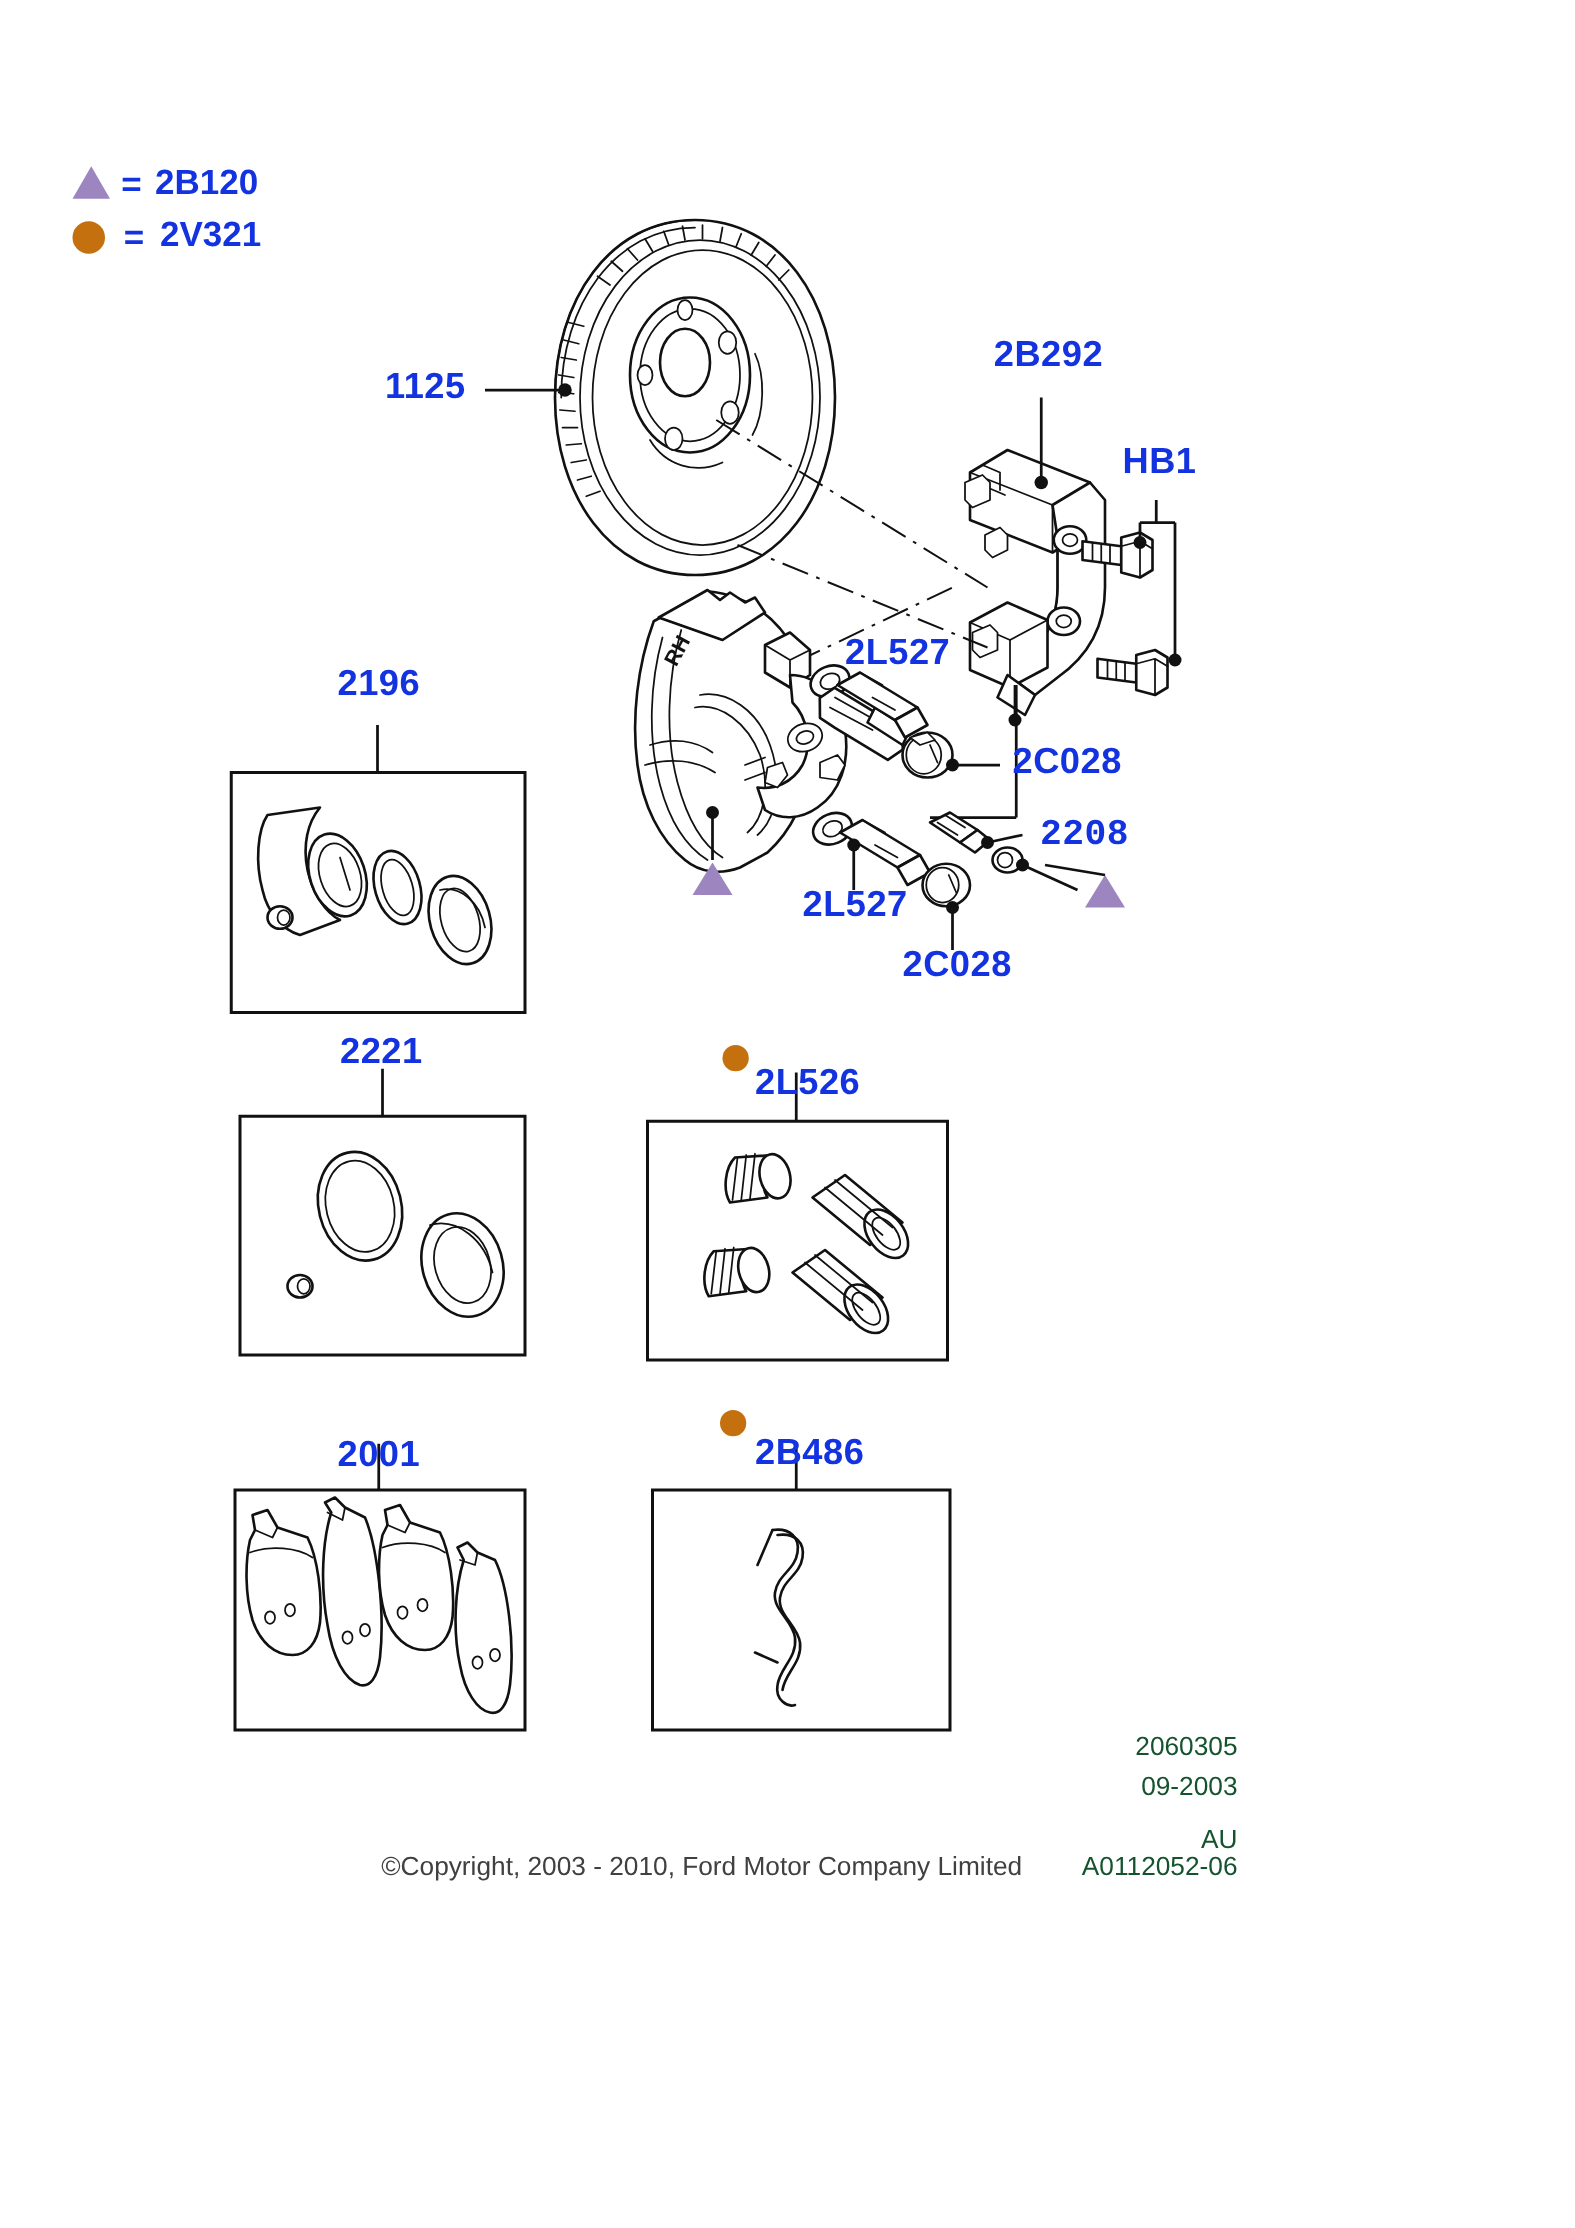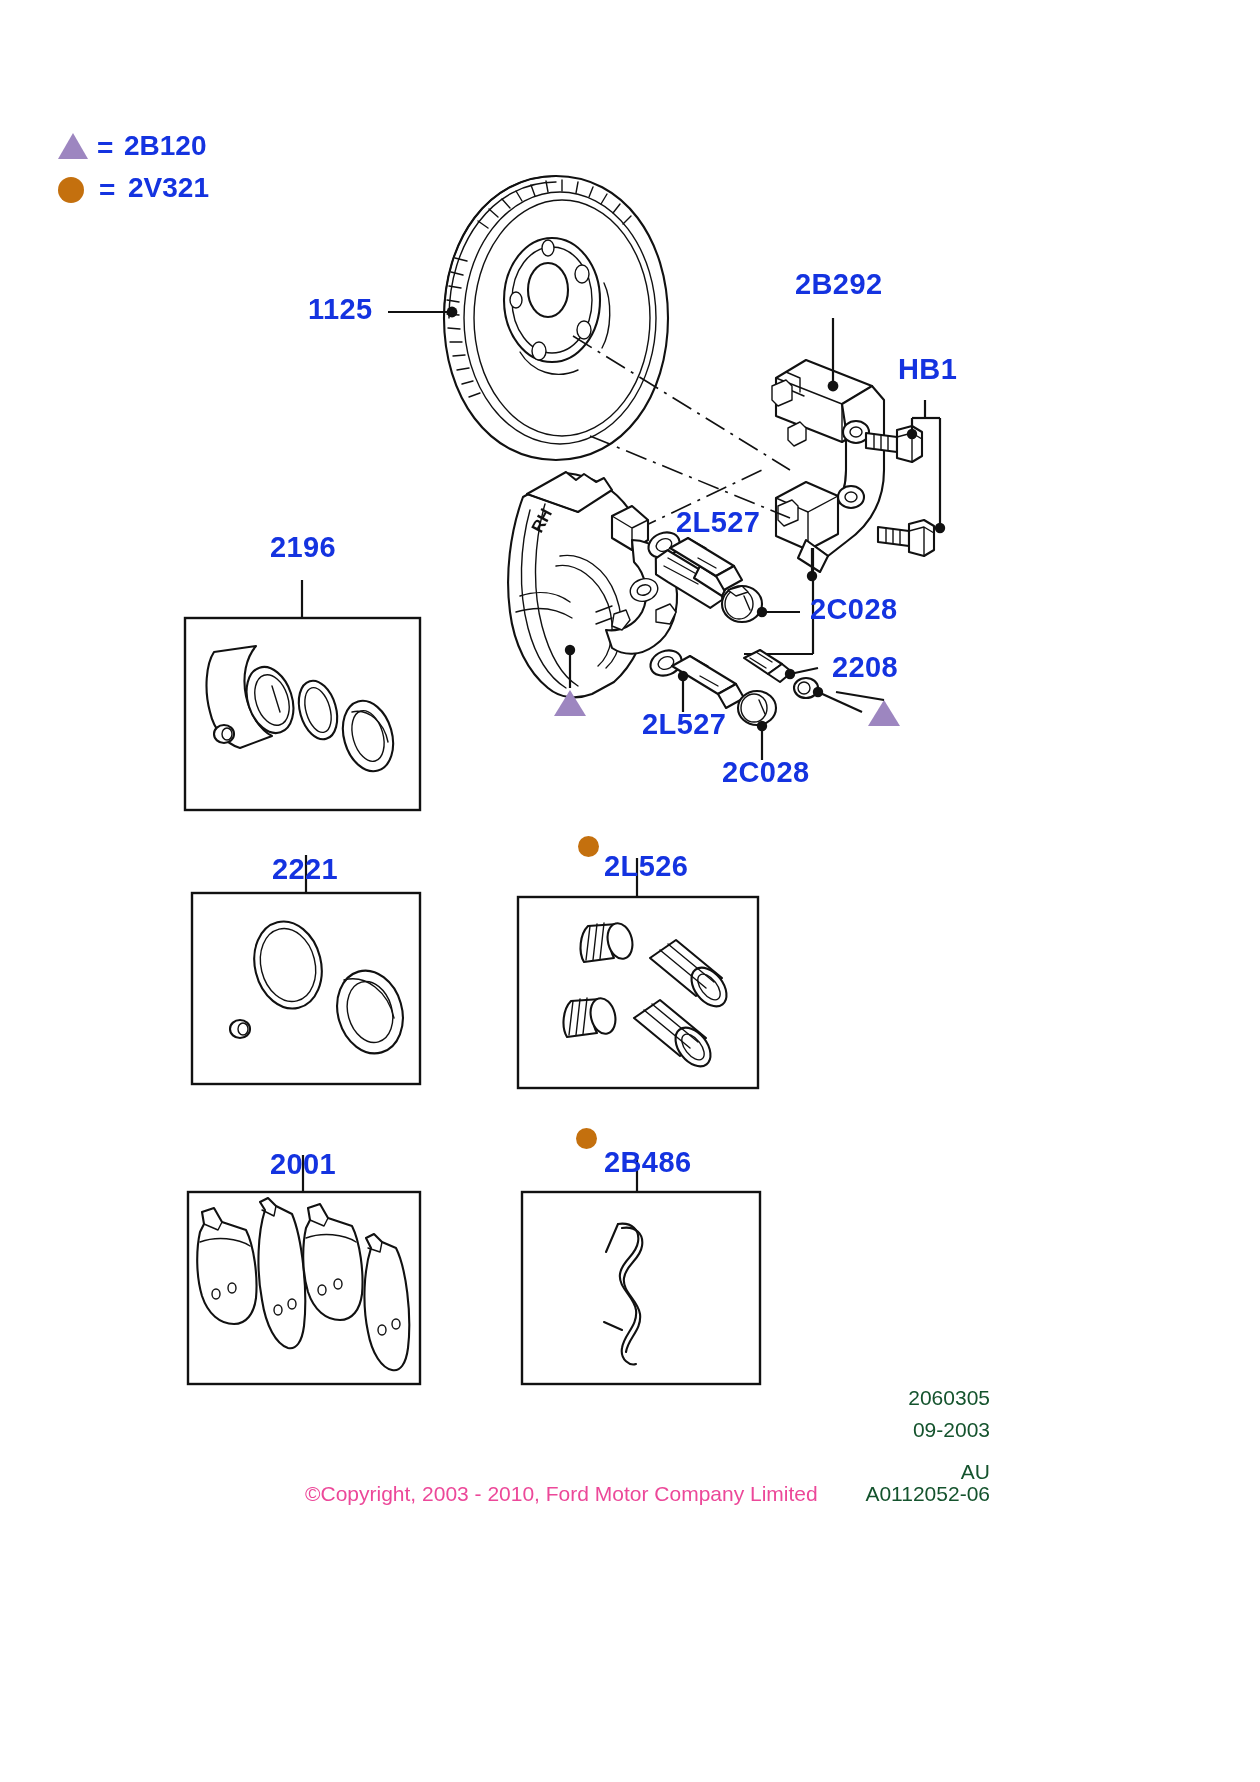--- a/index.html
+++ b/index.html
@@ -15,21 +15,21 @@
     white-space:nowrap;line-height:1;
   }
   .lbl.big{font-size:29px;letter-spacing:.4px;}
   .lbl.legend{font-size:28px;}
   .marker-tri{
     position:absolute;width:0;height:0;
     border-left:15px solid transparent;border-right:15px solid transparent;
   }
   .marker-dot{position:absolute;border-radius:50%;}
   .foot{
-    position:absolute;color:#ec4899;font-size:21px;
+    position:absolute;color:#404040;font-size:21px;
     font-family:"Liberation Sans", sans-serif;white-space:nowrap;
   }
   .meta{
     position:absolute;color:#14532d;font-size:21px;
     font-family:"Liberation Sans", sans-serif;
     white-space:nowrap;text-align:right;
   }
 </style>
 </head>
 <body>
@@ -409,29 +409,29 @@
 <div class="lbl big" style="left:308px;top:295px;">1125</div>
 
 <div class="lbl big" style="left:795px;top:270px;text-align:center;">2B292</div>
 
 <div class="lbl big" style="left:898px;top:355px;text-align:center;">HB1</div>
 
 <div class="lbl big" style="left:676px;top:508px;">2L527</div>
 
 <div class="lbl big" style="left:810px;top:595px;">2C028</div>
 
-<div class="lbl big" style="left:832px;top:653px;">2208</div>
+<div class="lbl big" style="left:832px;top:653px;font-family:Liberation Mono, monospace;">2208</div>
 
 <div class="lbl big" style="left:642px;top:710px;">2L527</div>
 
 <div class="lbl big" style="left:722px;top:758px;">2C028</div>
 
 <div class="lbl big" style="left:270px;top:533px;">2196</div>
 
-<div class="lbl big" style="left:272px;top:827px;margin-top:28px;">2221</div>
+<div class="lbl big" style="left:272px;top:827px;">2221</div>
 
 <div class="marker-dot" style="left:578px;top:836px;width:21px;height:21px;background:#c4700e;"></div>
 <div class="lbl big" style="left:604px;top:828px;margin-top:24px;">2L526</div>
 
 <div class="lbl big" style="left:270px;top:1150px;">2001</div>
 
 <div class="marker-dot" style="left:576px;top:1128px;width:21px;height:21px;background:#c4700e;"></div>
 <div class="lbl big" style="left:604px;top:1120px;margin-top:28px;">2B486</div>
 
 <div class="meta" style="left:800px;top:1386px;width:190px;">2060305</div>

